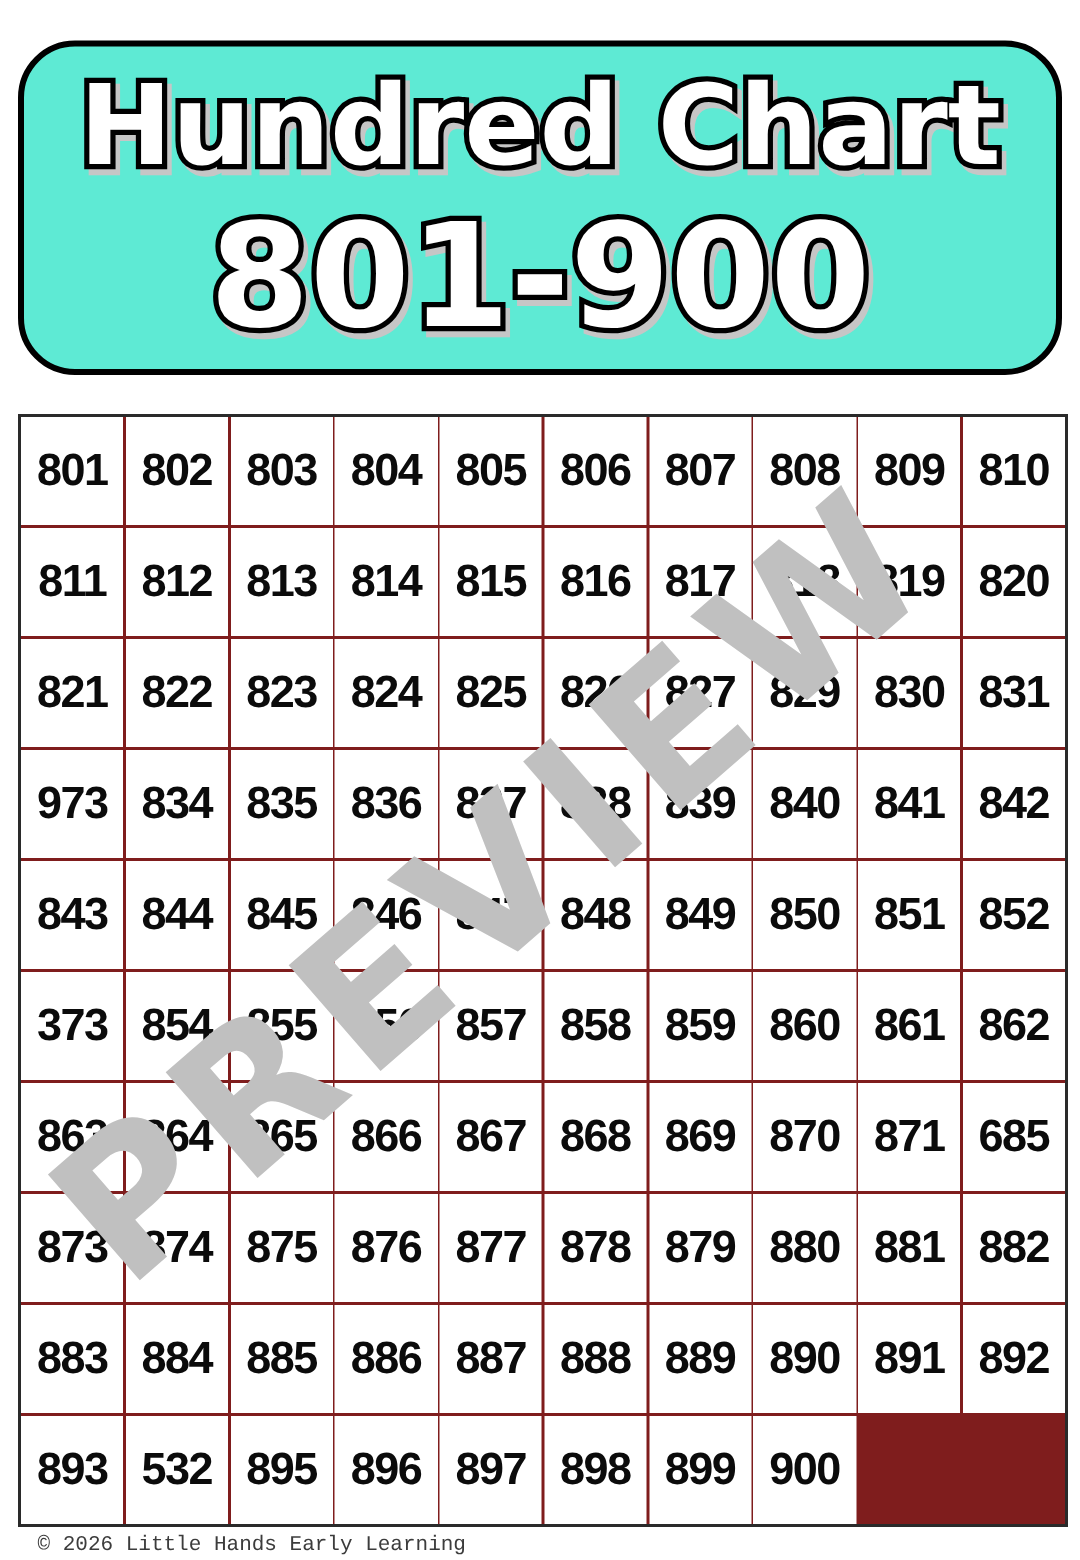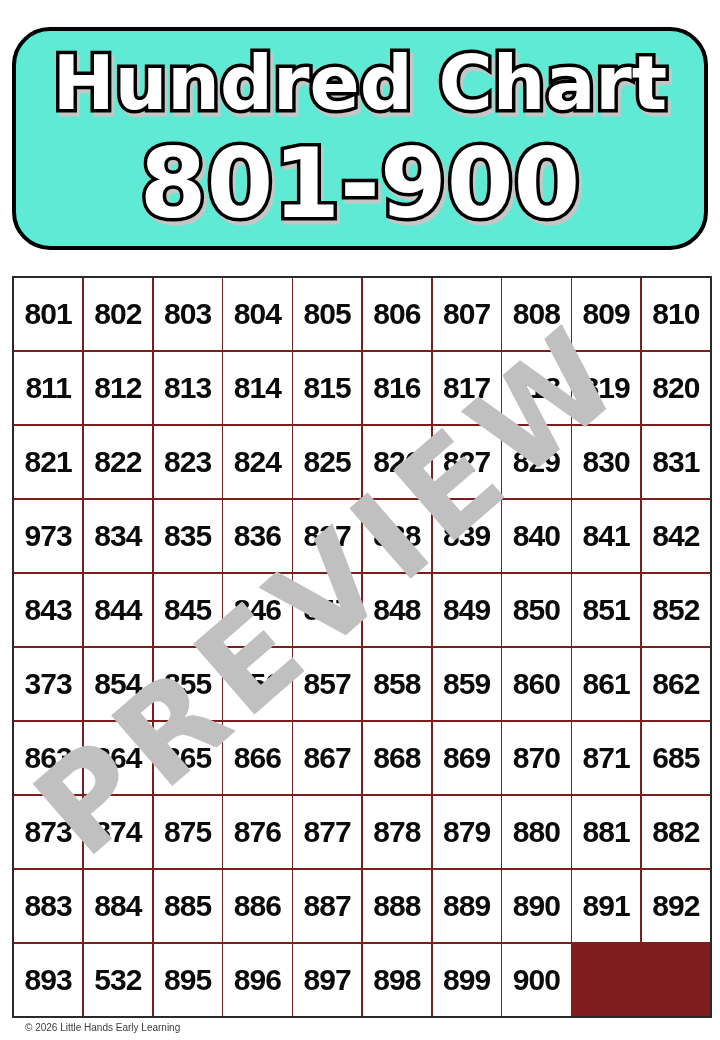--- a/index.html
+++ b/index.html
@@ -95,22 +95,22 @@
     white-space: nowrap;
     z-index: 5;
     pointer-events: none;
   }
 
   
   .copyright {
     position: absolute;
     left: 25px;
     top: 1022px;
-    font-family: Liberation Sans, sans-serif;
-    font-size: 10px;
+    font-family: Liberation Mono, monospace;
+    font-size: 14px;
     color: #3c3c3c;
     z-index: 2;
   }
 </style>
 </head>
 <body>
 
 <div class="page">
 
   <div class="title-box">

